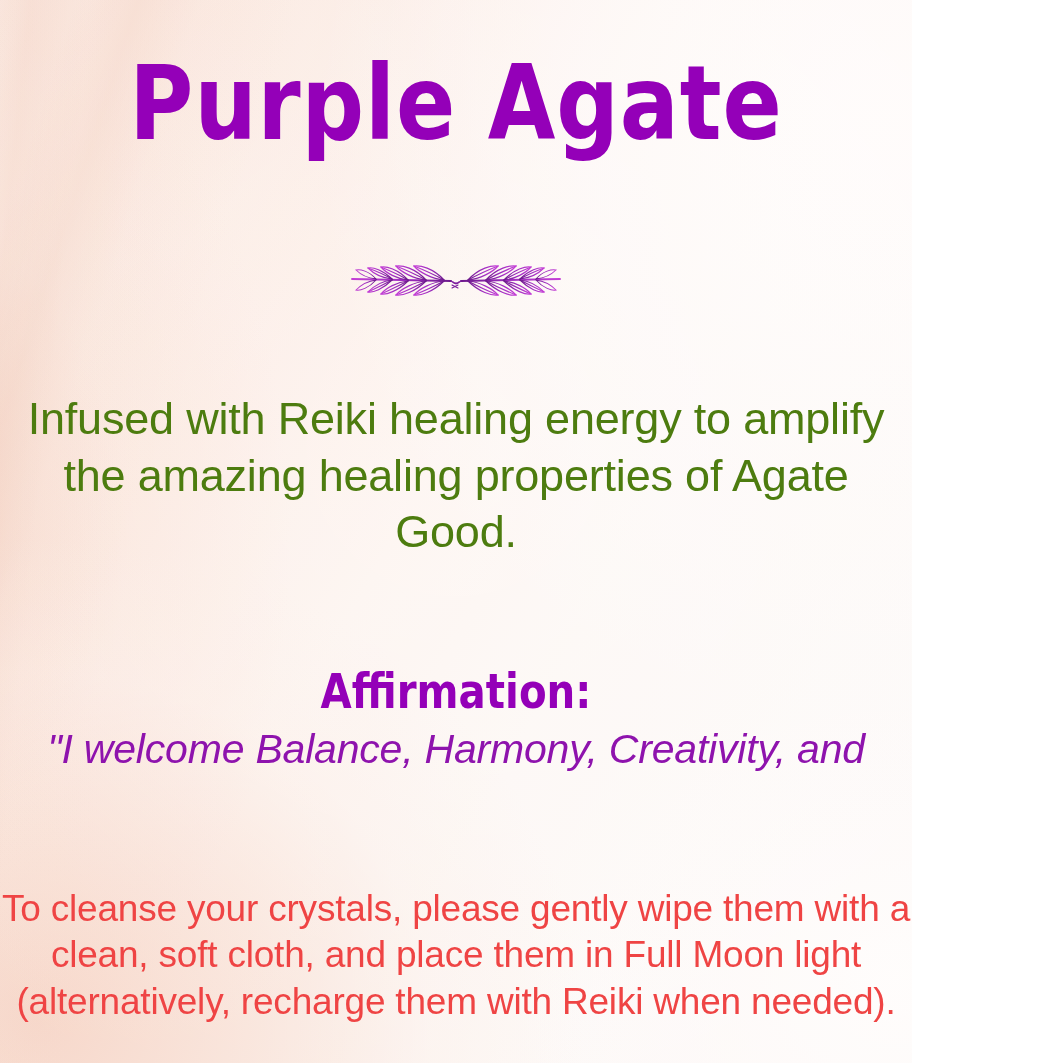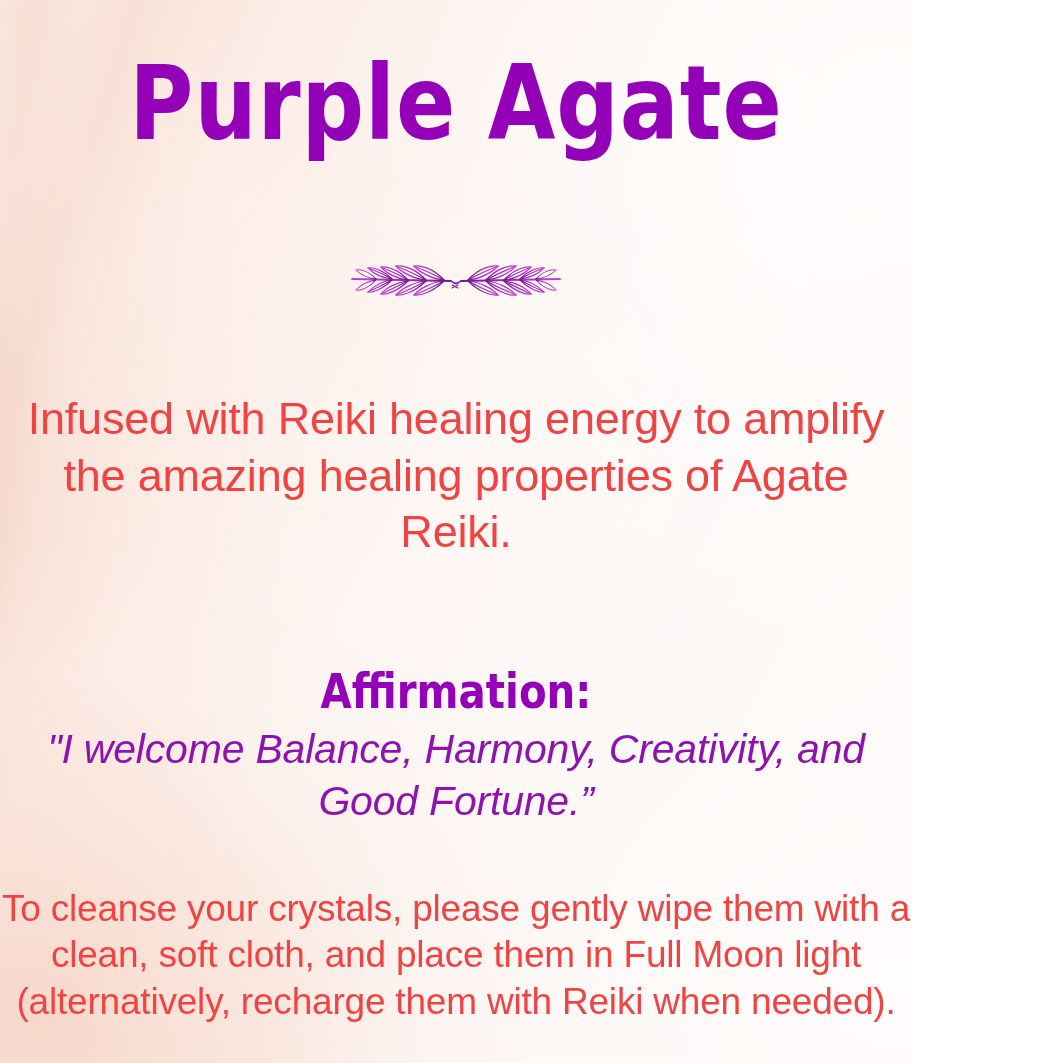--- a/index.html
+++ b/index.html
@@ -144,21 +144,21 @@
   .body-text {
     position: absolute;
     top: 391px;
     left: 50%;
     transform: translateX(-50%);
     width: 900px;
     text-align: center;
     font-family: "Liberation Sans", sans-serif;
     font-size: 45px;
     line-height: 1.26;
-    color: #ef4444;
+    color: #4d7c0f;
     letter-spacing: -0.2px;
   }
 
   .affirmation-heading {
     position: absolute;
     top: 668px;
     left: 0;
     right: 0;
     text-align: center;
     font-family: "DejaVu Sans", sans-serif;
@@ -307,28 +307,27 @@
             <path d="M200 27 C 207 19, 216 17, 220 18 C 216 22, 208 26, 200 27 Z"></path>
             <path d="M200 28 C 207 36, 216 39, 220 38 C 216 34, 208 29, 200 28 Z"></path>
           </g>
         </g>
       </svg>
     </div>
 
     <div class="body-text">
       <span class="line">Infused with Reiki healing energy to amplify</span>
       <span class="line">the amazing healing properties of Agate</span>
-      <span class="line">Reiki.</span>
+      <span class="line">Good.</span>
     </div>
 
     <div class="affirmation-heading">Affirmation:</div>
 
     <div class="affirmation-text">
       <span class="line">"I welcome Balance, Harmony, Creativity, and</span>
-      <span class="line">Good Fortune.”</span>
     </div>
 
     <div class="care-text">
       <span class="line">To cleanse your crystals, please gently wipe them with a</span>
       <span class="line">clean, soft cloth, and place them in Full Moon light</span>
       <span class="line">(alternatively, recharge them with Reiki when needed).</span>
     </div>
 
   </div>
 </div>

